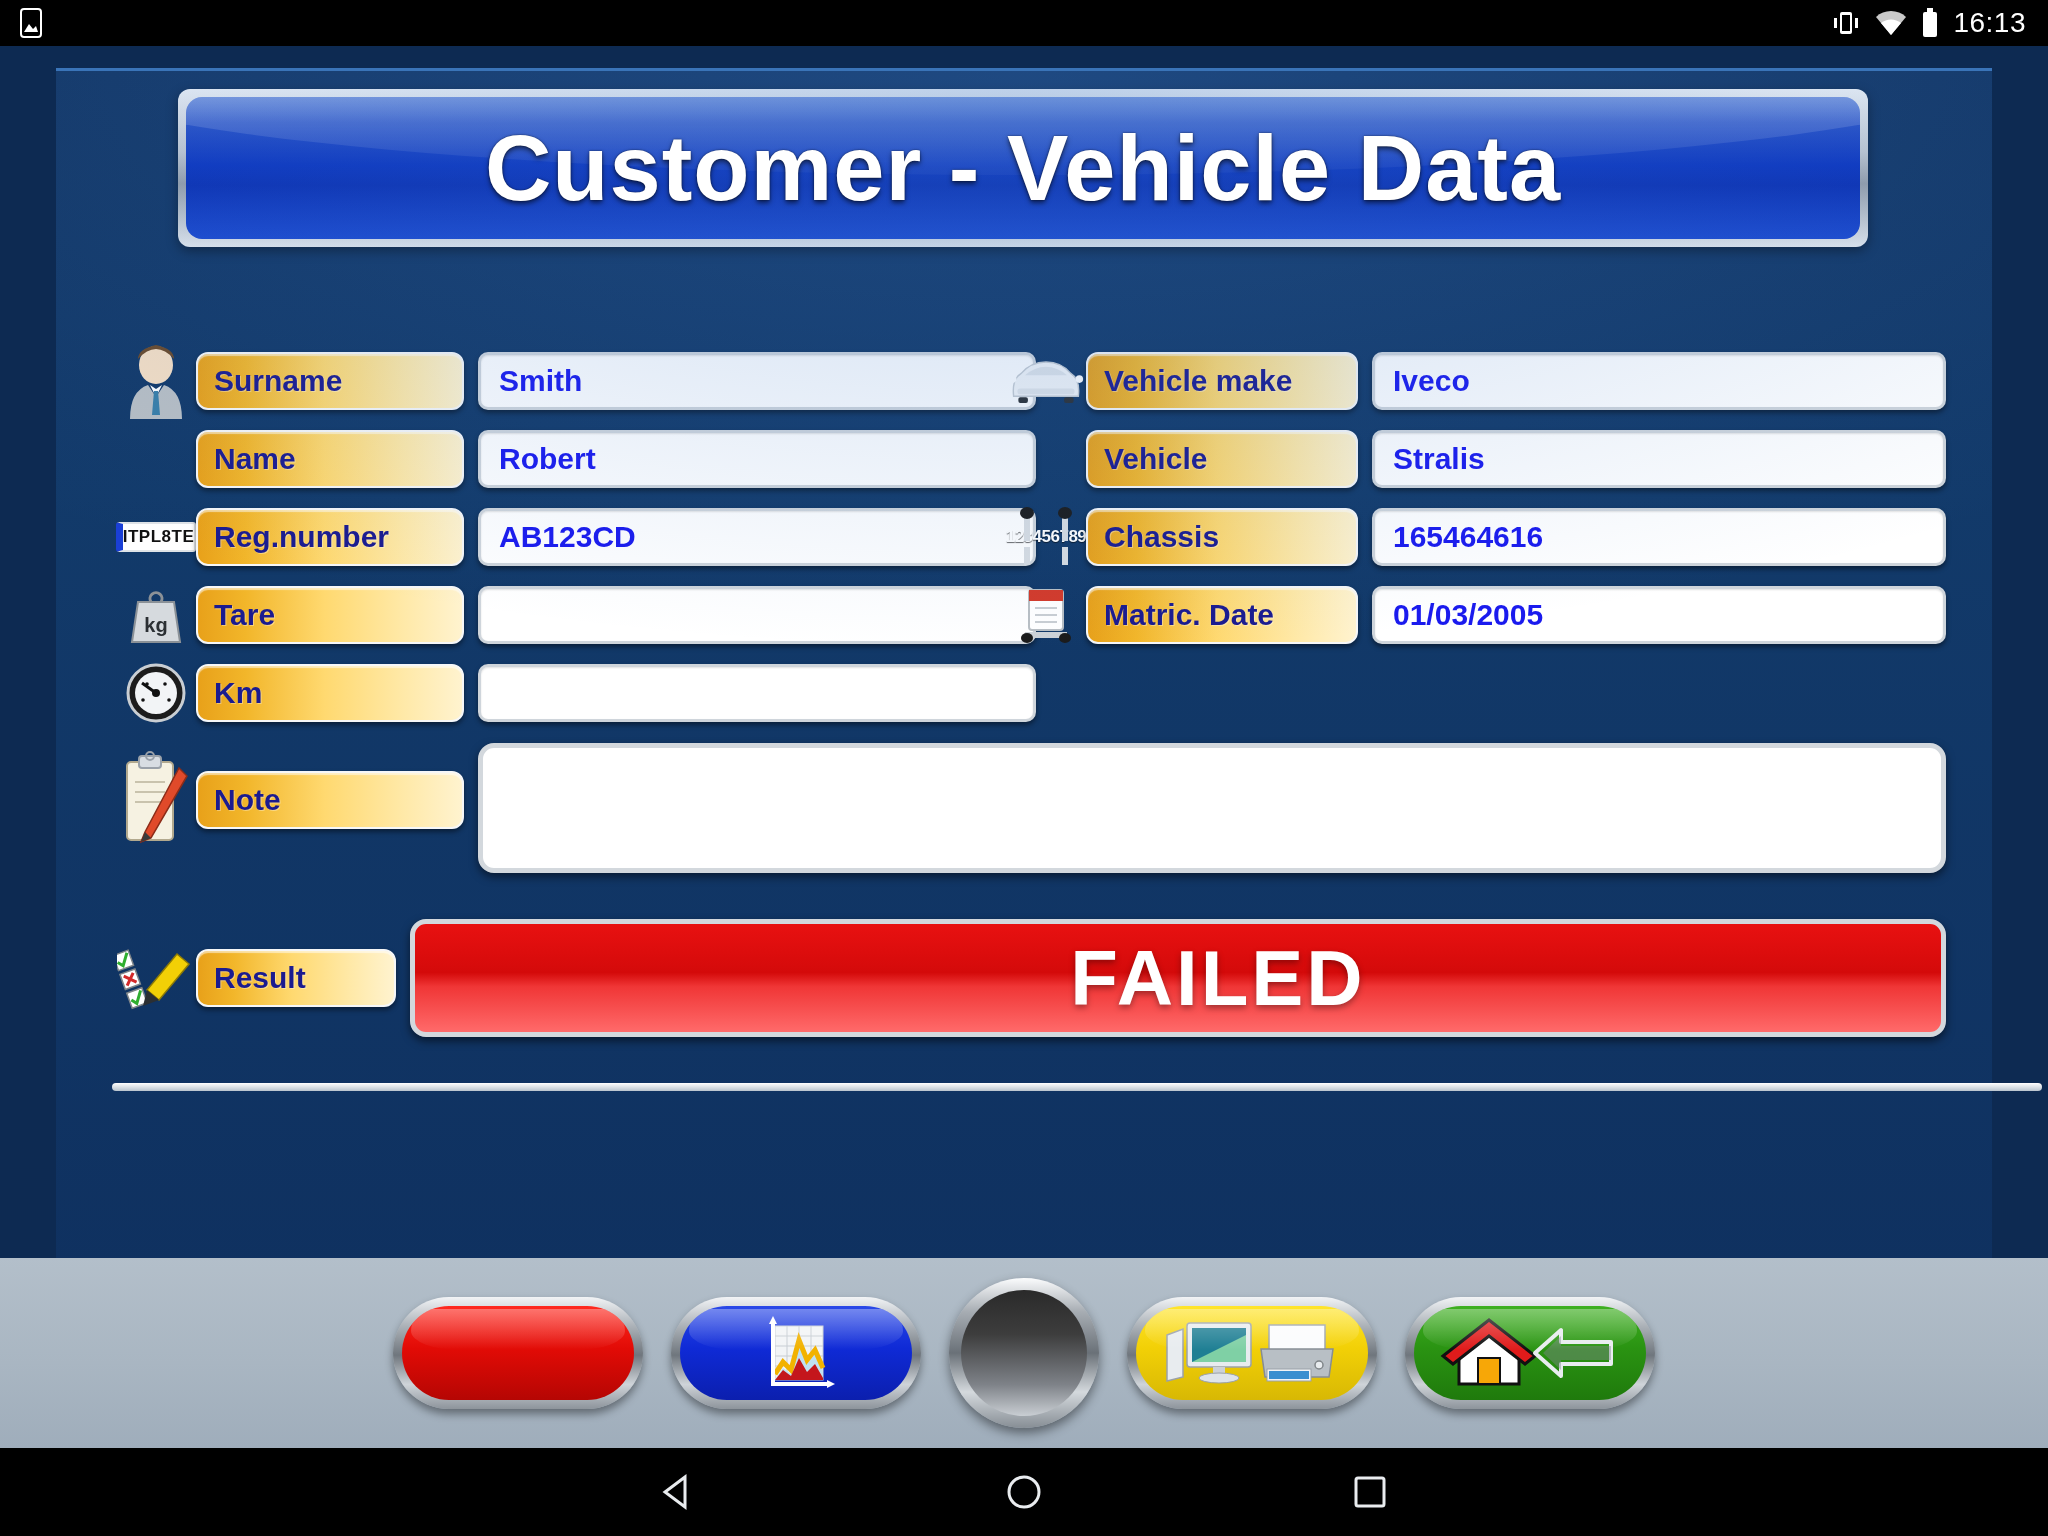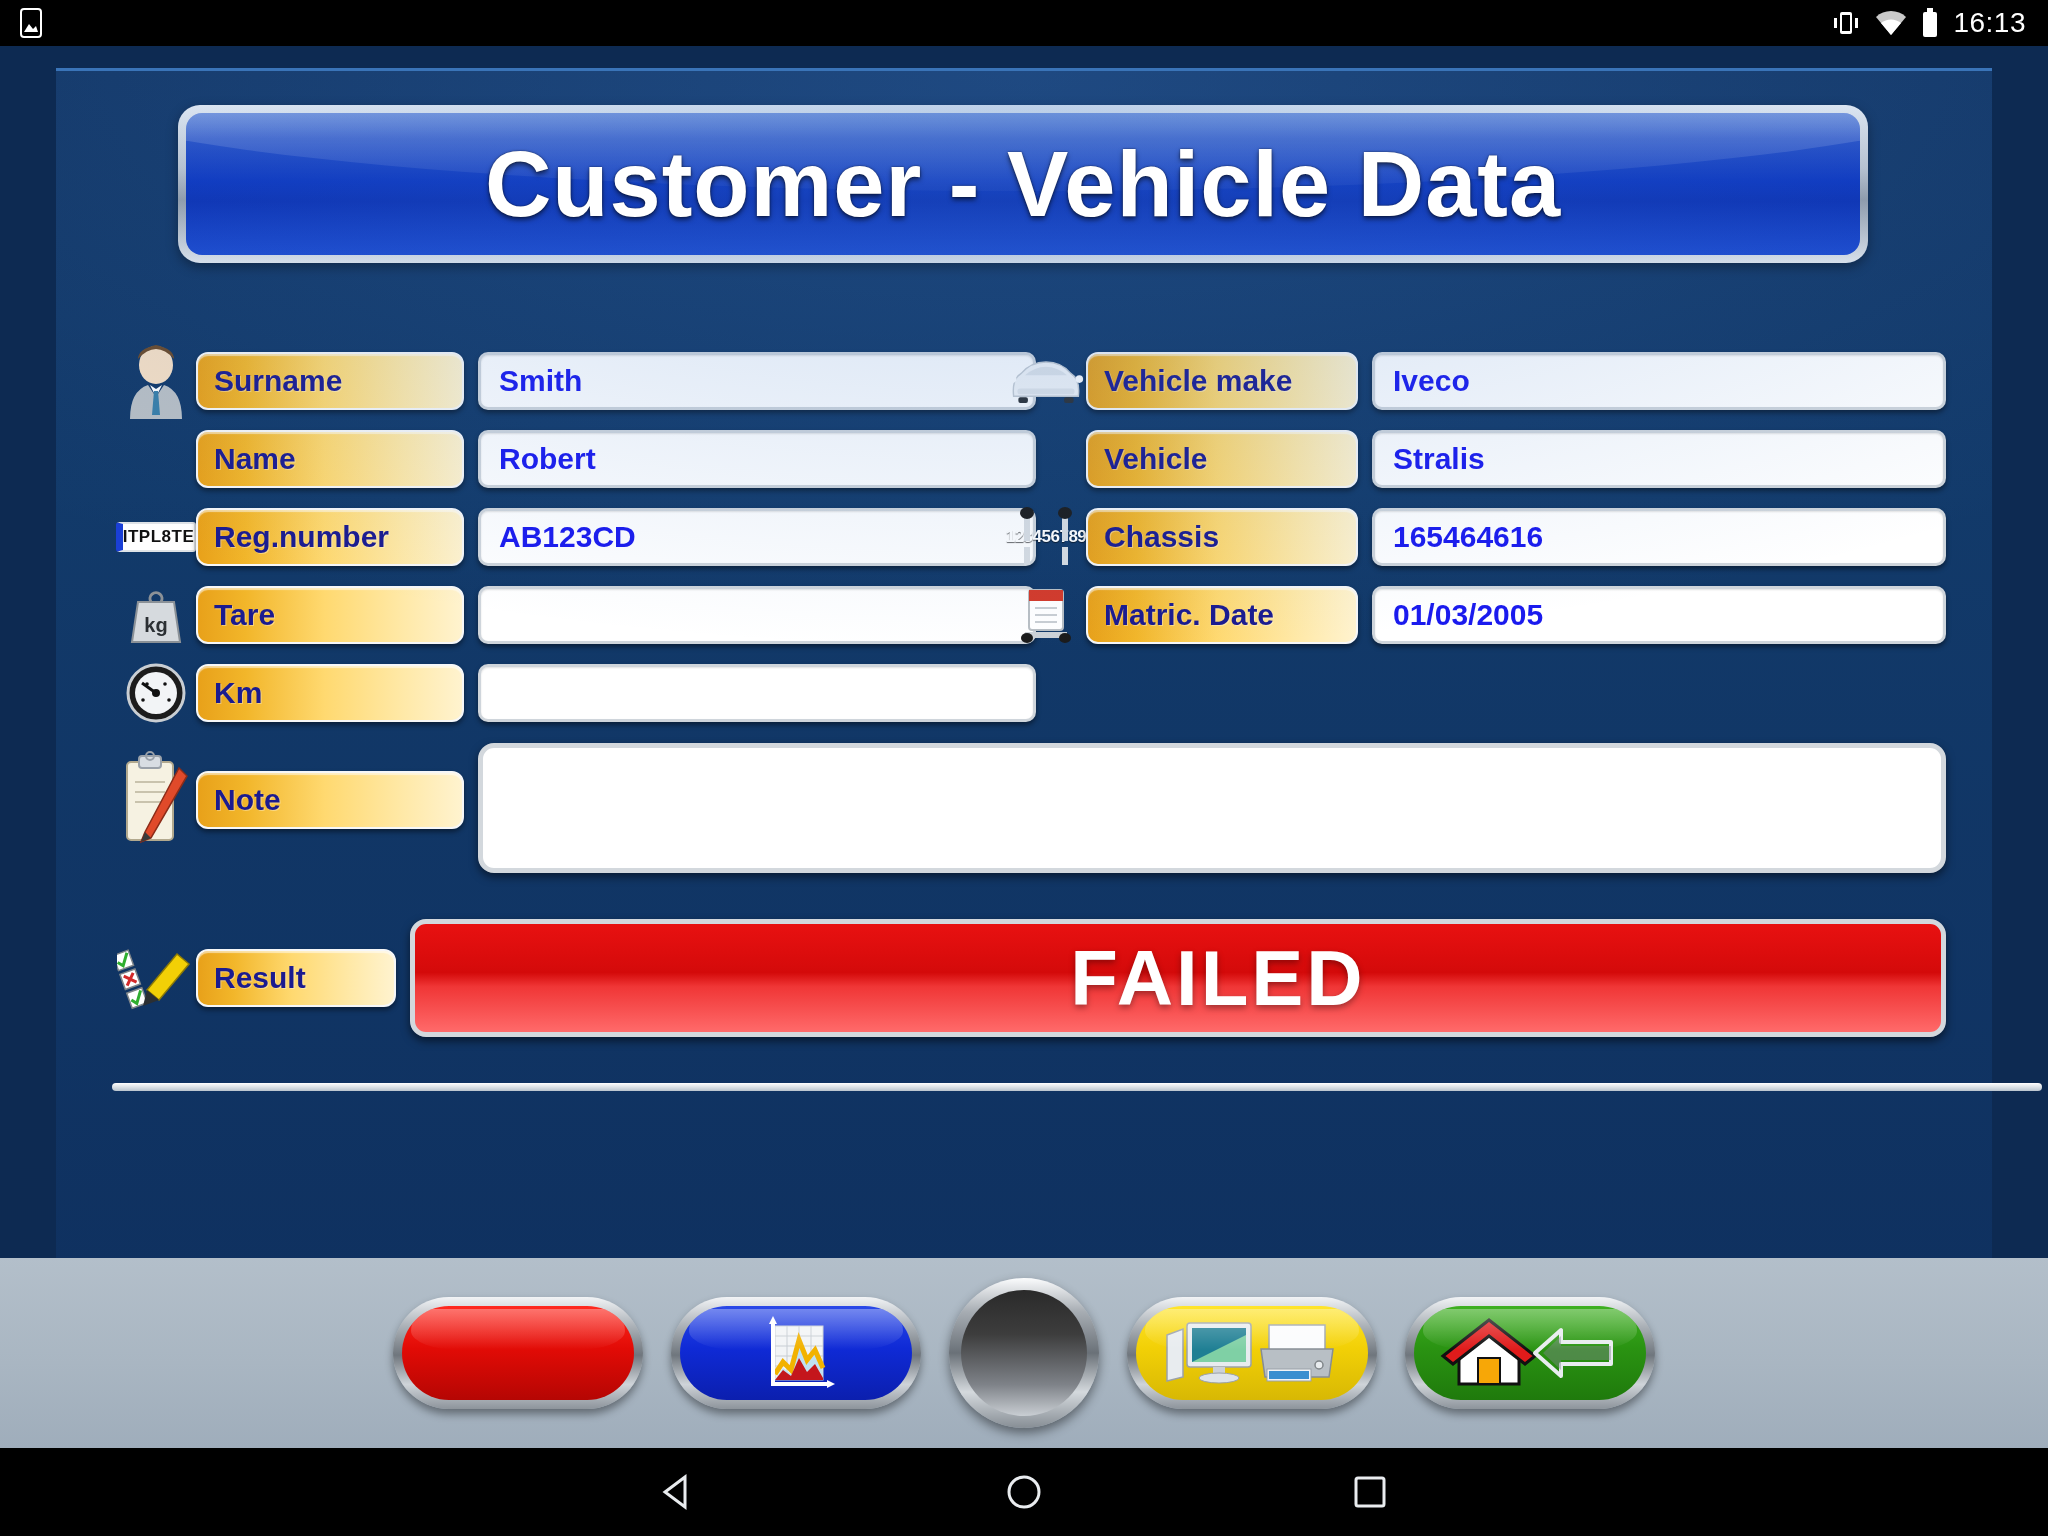--- a/index.html
+++ b/index.html
@@ -34,22 +34,22 @@
   }
   
   .panel::after{
     content:""; position:absolute; inset:0;
     background: radial-gradient(130% 80% at 50% 0%, rgba(60,120,200,.30), rgba(0,0,0,0) 60%);
     pointer-events:none;
   }
 
   
   .title-wrap {
-    position: absolute; left: 122px; top: 34px; width: 1690px; height: 158px;
-    border-radius: 22px;
+    position: absolute; left: 122px; top: 18px; width: 1690px; height: 158px;
+    border-radius: 12px;
     background: linear-gradient(180deg,#f4f6f8 0%,#c7ccd2 40%,#9aa1a9 60%,#e9ecef 100%);
     padding: 8px;
     box-shadow: 0 4px 12px rgba(0,0,0,.45);
   }
   .title-inner {
     position: relative; width: 100%; height: 100%; border-radius: 16px;
     background: linear-gradient(180deg,#5a7fd8 0%,#2a52c8 18%,#0b34c0 48%,#0a2fb4 62%,#1b49d0 100%);
     overflow: hidden;
     display: flex; align-items: center; justify-content: center;
   }

